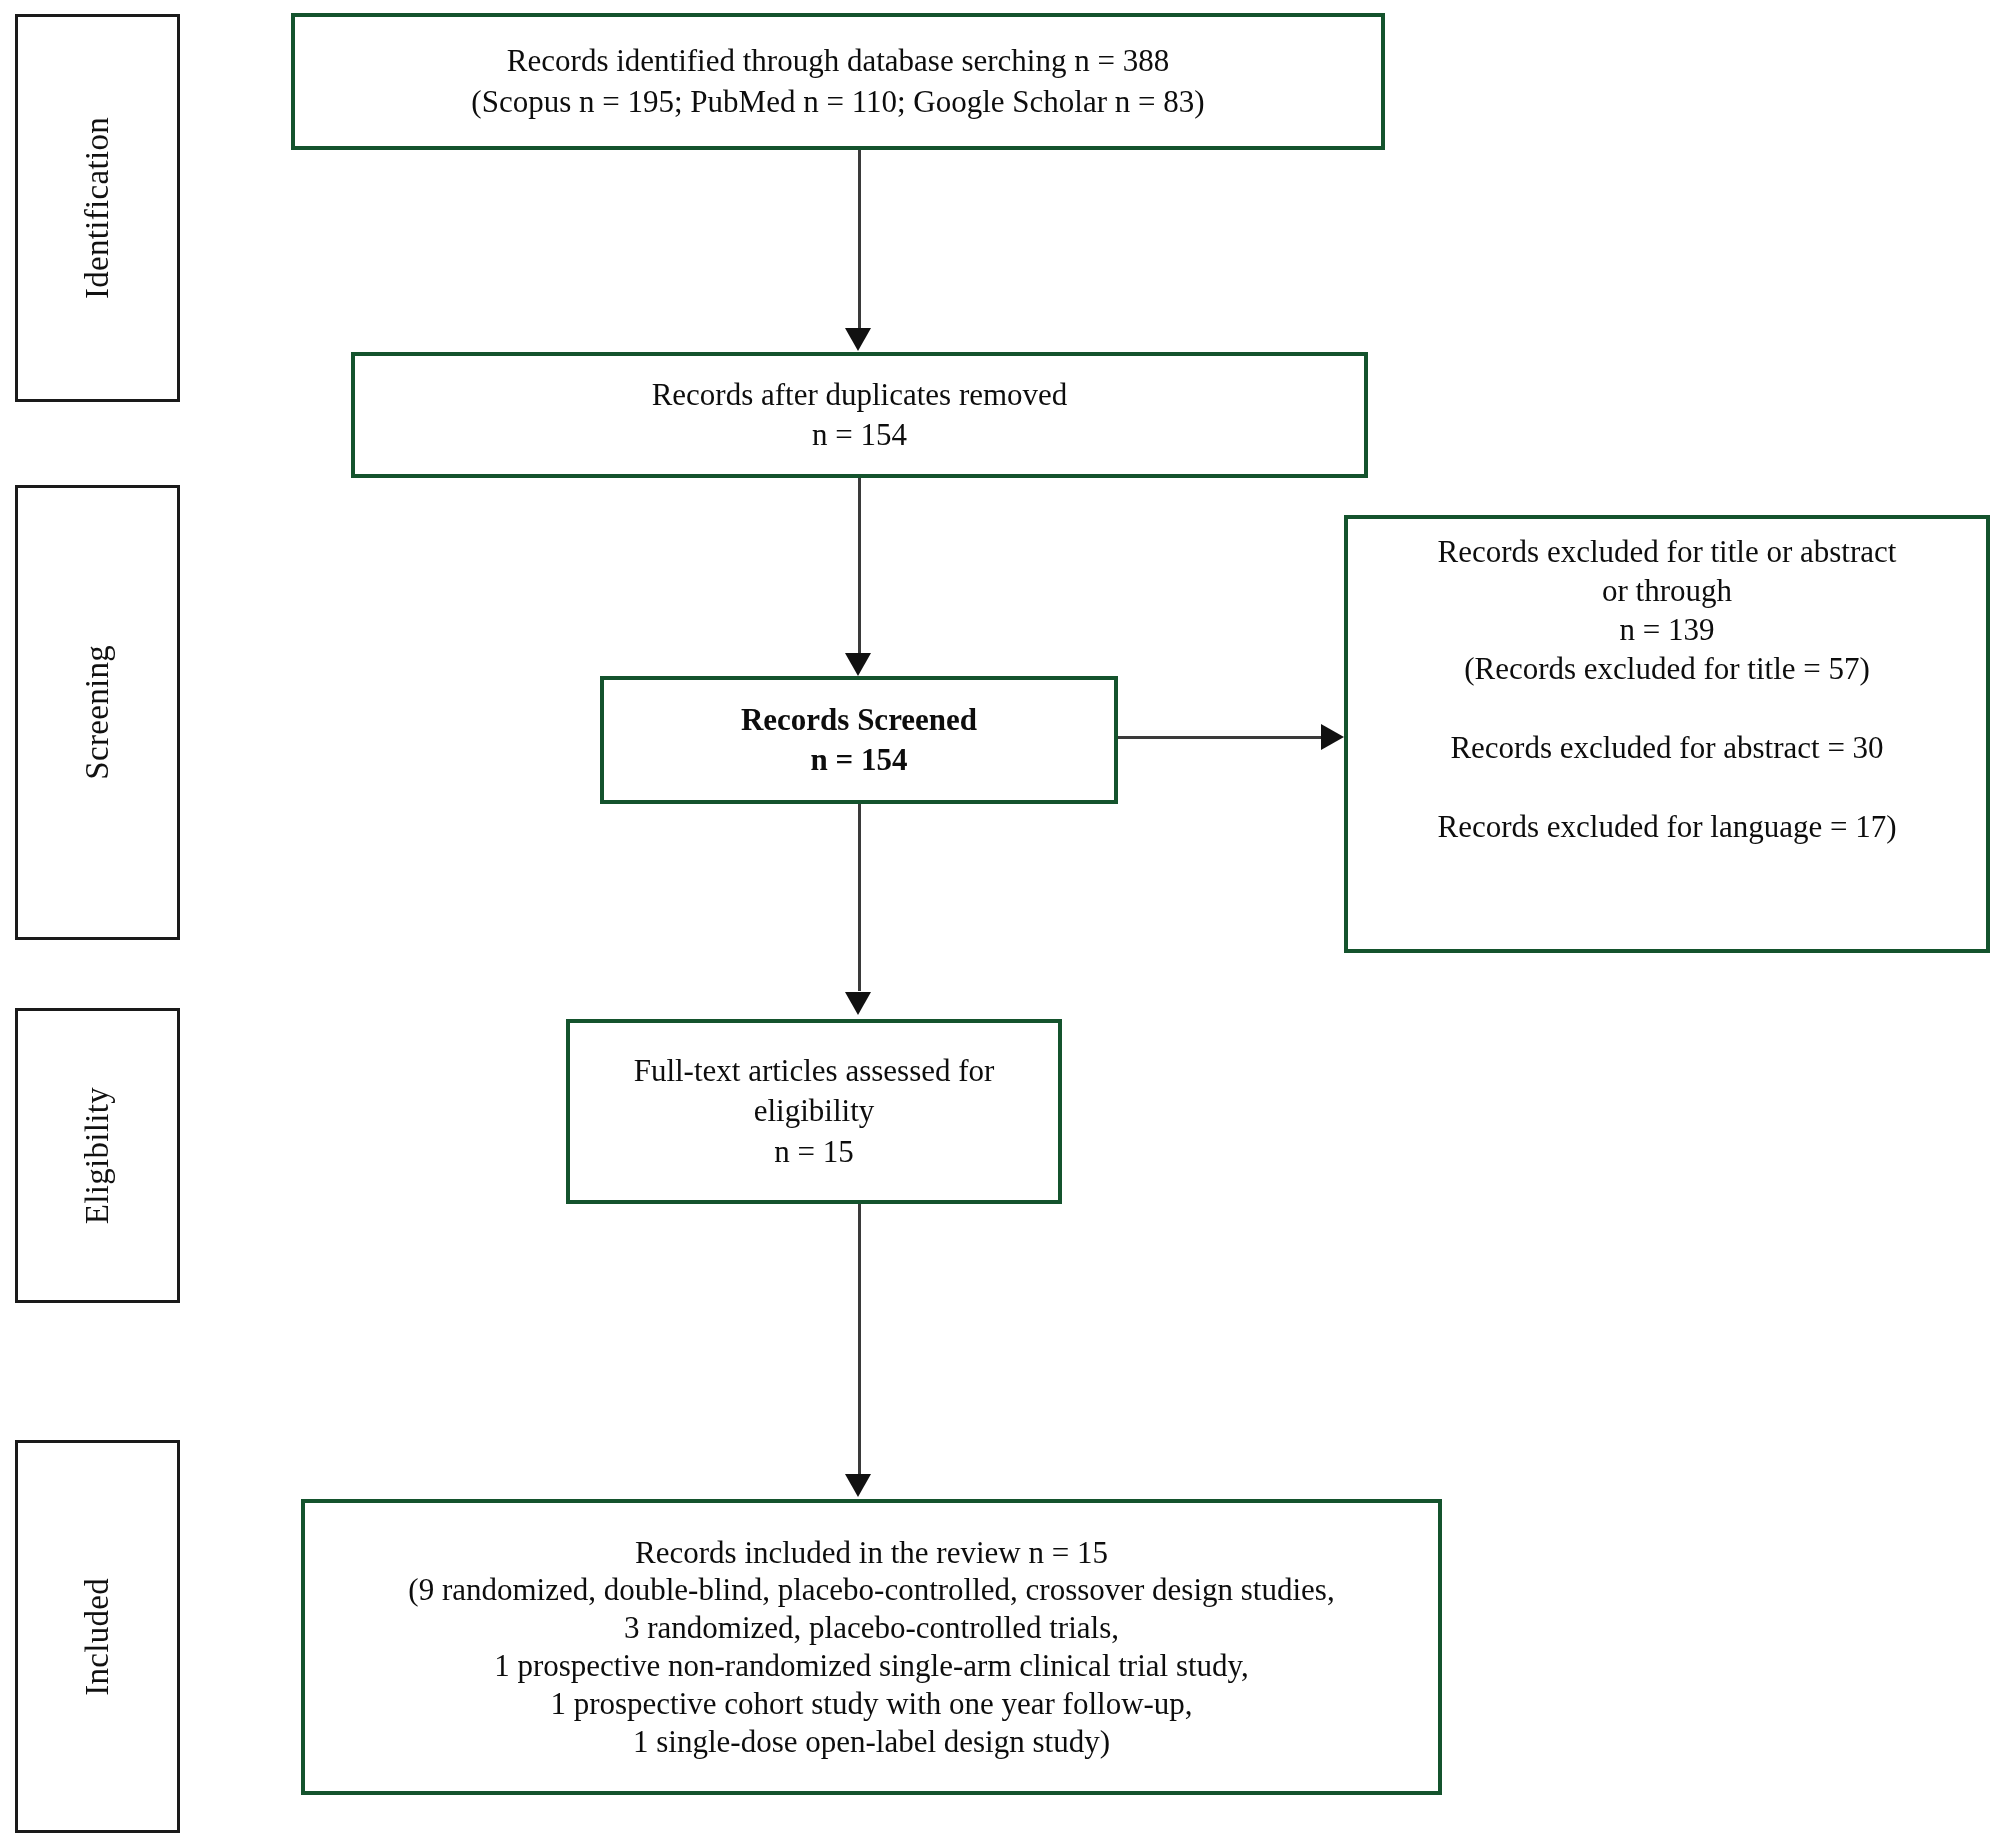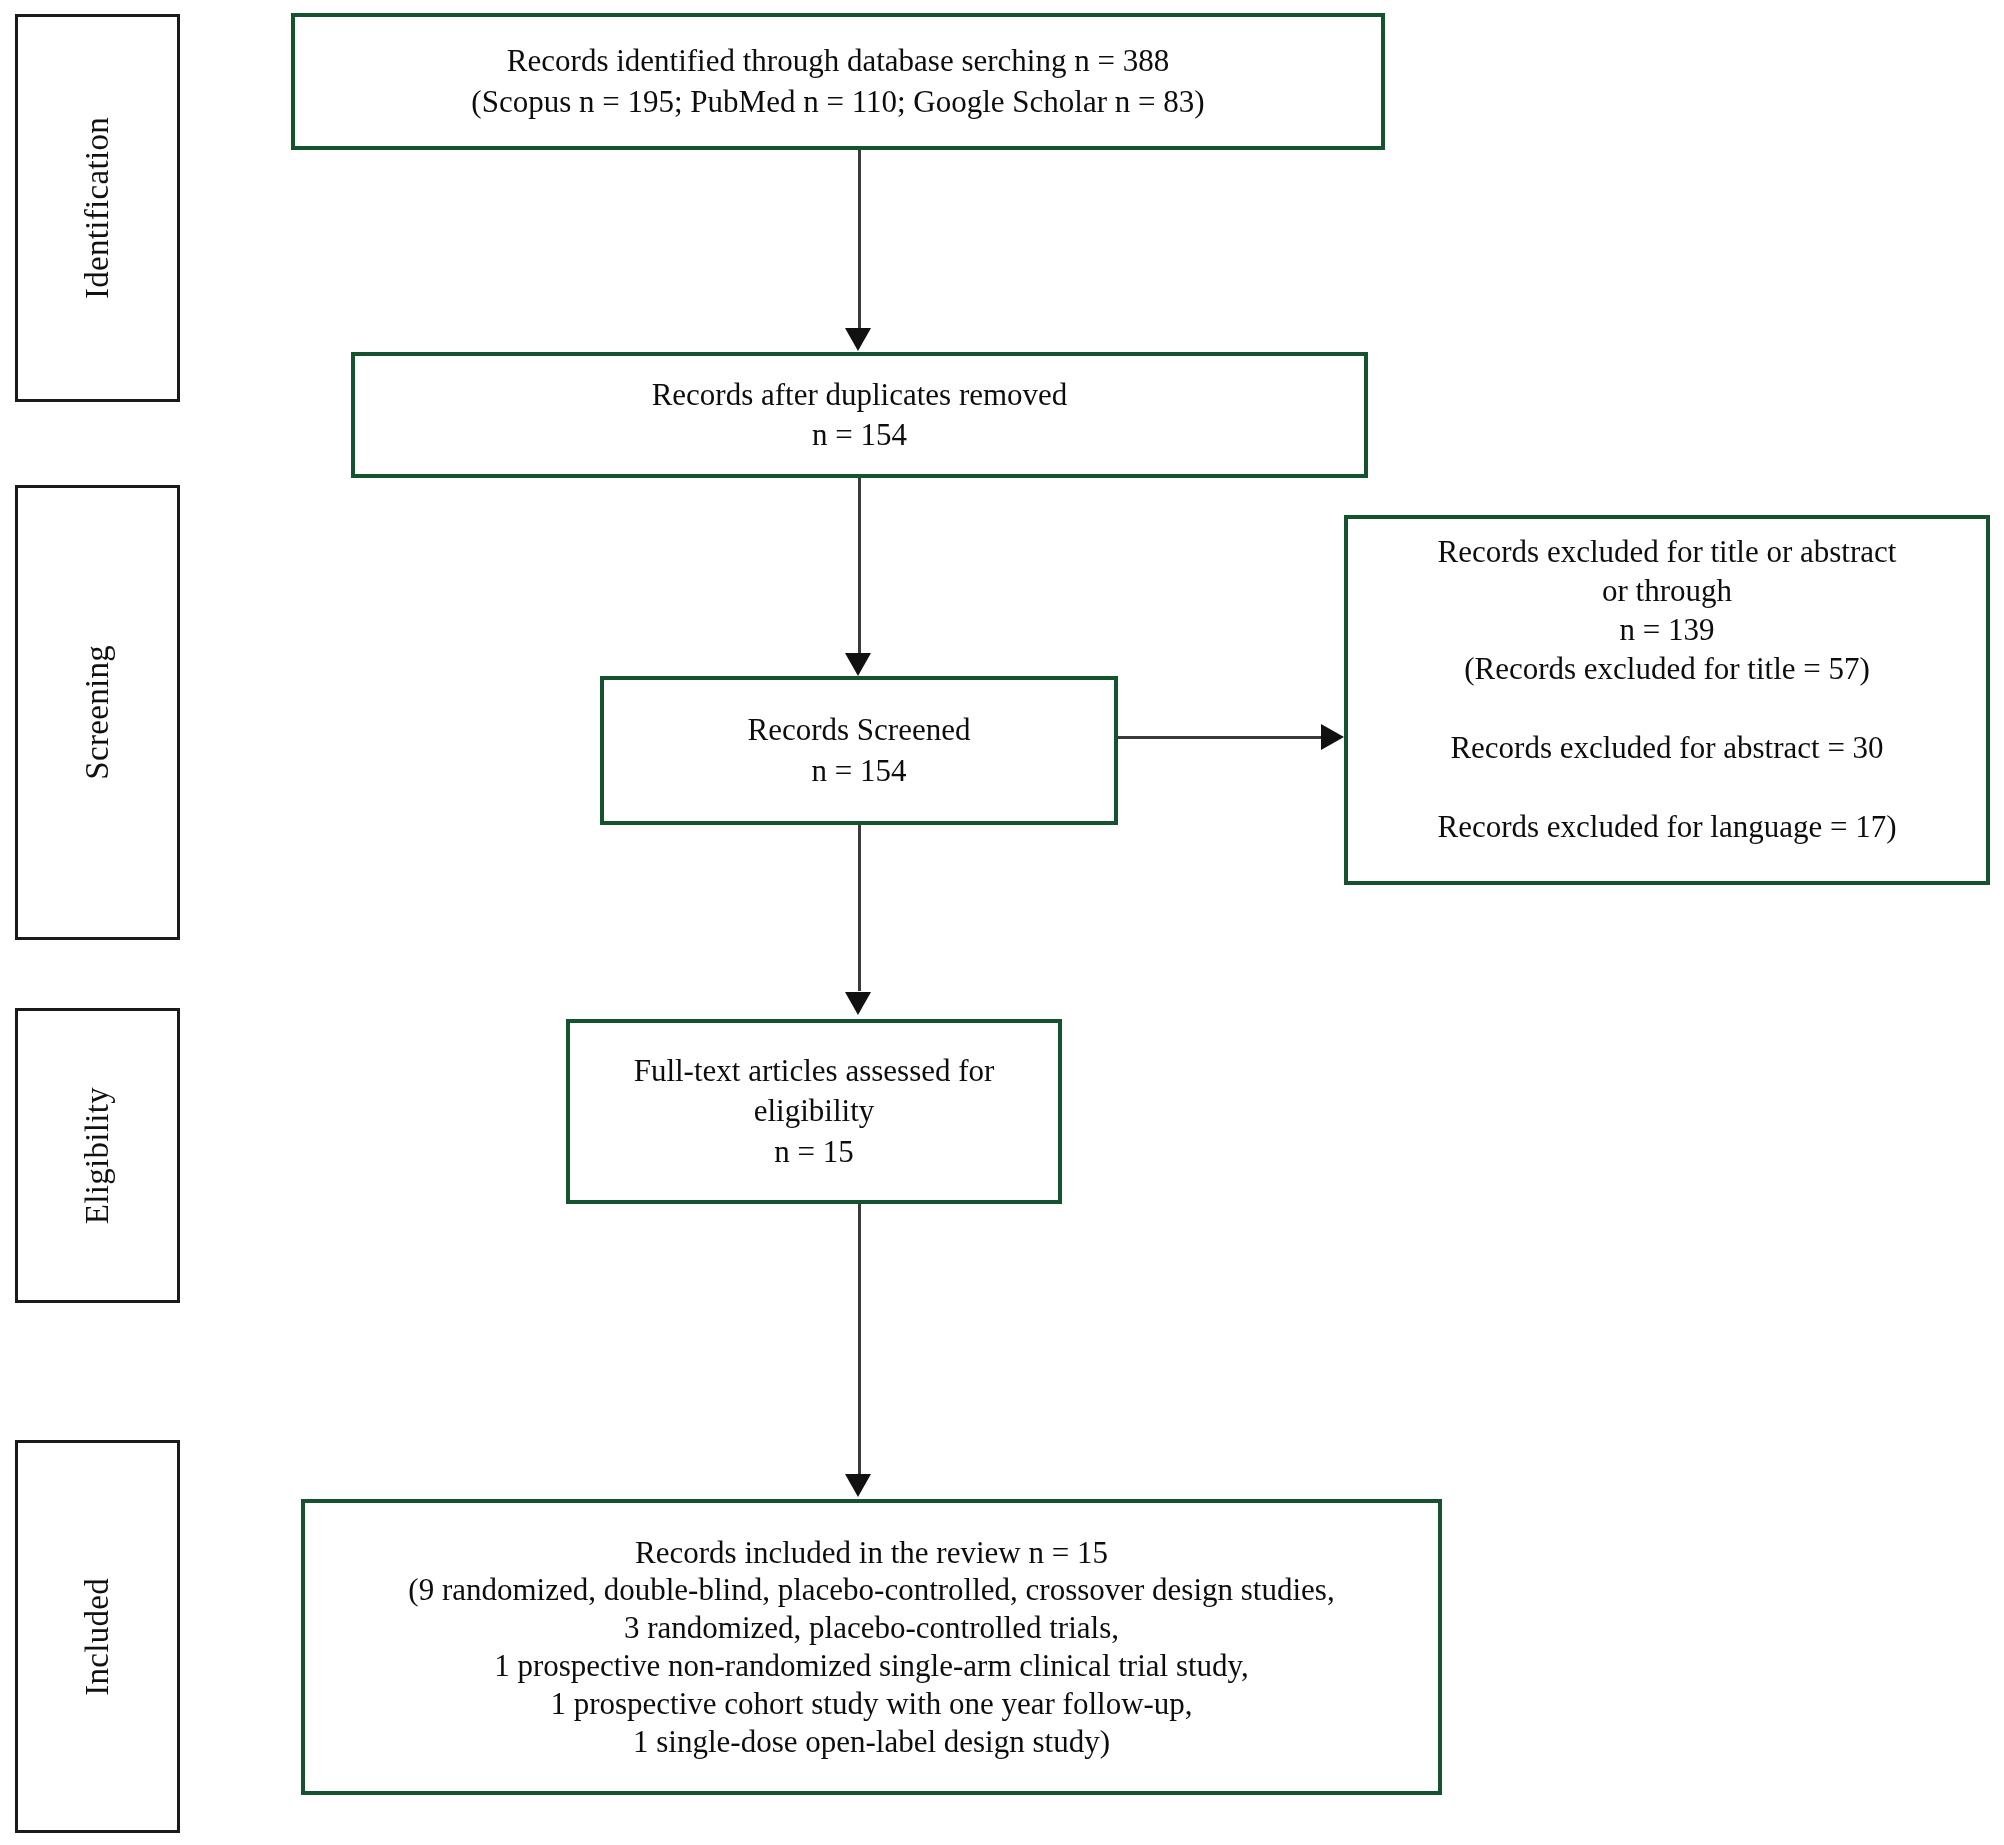--- a/index.html
+++ b/index.html
@@ -134,26 +134,26 @@
   <div class="flow-box" id="box-identified" style="left:291px; top:13.2px; width:1094px; height:137px;">
     <div class="flow-line">Records identified through database serching n = 388</div>
     <div class="flow-line">(Scopus n = 195; PubMed n = 110; Google Scholar n = 83)</div>
   </div>
 
   <div class="flow-box" id="box-duplicates" style="left:351px; top:352px; width:1017px; height:126px;">
     <div class="flow-line">Records after duplicates removed</div>
     <div class="flow-line">n = 154</div>
   </div>
 
-  <div class="flow-box" id="box-screened" style="left:600px; top:676px; width:518px; height:149px;">
+  <div class="flow-box" id="box-screened" style="left:600px; top:676px; width:518px; height:128px;font-weight:bold;">
     <div class="flow-line">Records Screened</div>
     <div class="flow-line">n = 154</div>
   </div>
 
-  <div class="flow-box tight" id="box-excluded" style="left:1344px; top:515px; width:646px; height:370px;">
+  <div class="flow-box tight" id="box-excluded" style="left:1344px; top:515px; width:646px; height:438px;">
     <div class="flow-line">Records excluded for title or abstract</div>
     <div class="flow-line">or through</div>
     <div class="flow-line">n = 139</div>
     <div class="flow-line">(Records excluded for title = 57)</div>
     <div class="spacer-line"></div>
     <div class="flow-line">Records excluded for abstract = 30</div>
     <div class="spacer-line"></div>
     <div class="flow-line">Records excluded for language = 17)</div>
   </div>
 

